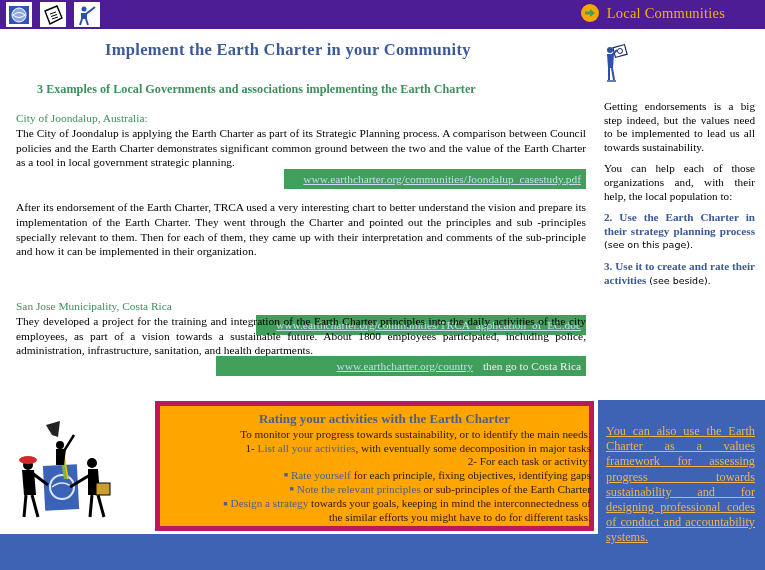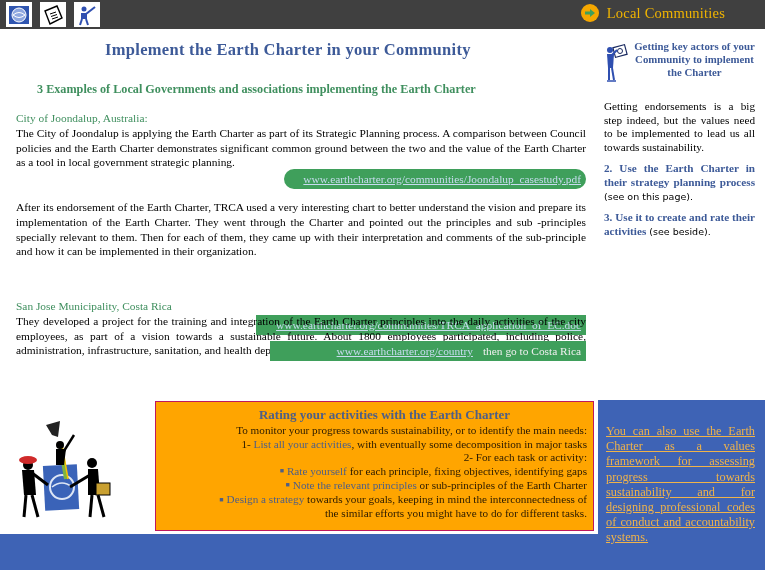--- a/index.html
+++ b/index.html
@@ -1,20 +1,20 @@
 <!DOCTYPE html>
 <html><head>
   <meta charset="utf-8">
   <style>
     * { box-sizing: border-box; margin: 0; padding: 0; }
     html, body { width: 765px; height: 570px; overflow: hidden; background: #ffffff; }
     body { position: relative; font-family: "Liberation Serif", "DejaVu Serif", serif; color: #000; }
 
     
-    .topbar { position: absolute; left: 0; top: 0; width: 765px; height: 29px; background: #404040; }
+    .topbar { position: absolute; left: 0; top: 0; width: 765px; height: 29px; background: #4c1d95; }
     .topicon { position: absolute; top: 2px; width: 26px; height: 25px; background: #fff; display: flex; align-items: center; justify-content: center; }
     .topicon svg { width: 22px; height: 22px; }
     .ti1 { left: 6px; } .ti2 { left: 40px; } .ti3 { left: 74px; }
     .section-nav { position: absolute; right: 40px; top: 4px; display: flex; align-items: center; gap: 8px; cursor: pointer; }
     .nav-arrow { width: 18px; height: 18px; border-radius: 50%; background: #f5a700; display: flex; align-items: center; justify-content: center; }
     .nav-label { color: #f0b400; font-size: 14.5px; font-weight: normal; letter-spacing: 0.2px; }
 
     
     .main-title { position: absolute; left: 105px; top: 40px; width: 420px; font-size: 16.5px; font-weight: bold; color: #3d5a98; letter-spacing: 0.3px; }
     .sub-title { position: absolute; left: 37px; top: 82px; width: 560px; font-size: 12.2px; font-weight: bold; color: #3f8f5e; }
@@ -42,21 +42,21 @@
 
     
     .bottom-band { position: absolute; left: 0; top: 534px; width: 765px; height: 36px; background: #3e63b5; }
     .right-blue { position: absolute; left: 598px; top: 400px; width: 167px; height: 170px; background: #3e63b5; }
     .right-blue-text { position: absolute; left: 606px; top: 424px; width: 149px; color: #f0b34a; font-size: 12.3px; line-height: 15.2px; text-align: justify; text-decoration: underline; }
 
     
     .illus { position: absolute; left: 8px; top: 415px; width: 105px; height: 110px; }
 
     
-    .rating-box { position: absolute; left: 155px; top: 401px; width: 439px; height: 130px; background: #ffa500; border: 1px solid #be185d; }
+    .rating-box { position: absolute; left: 155px; top: 401px; width: 439px; height: 130px; background: #ffa500; border: 5px solid #be185d; }
     .rating-title { position: absolute; left: 0; top: 5px; width: 100%; text-align: center; padding-left: 20px; font-size: 13px; font-weight: bold; color: #4e5f86; }
     .rating-lines { position: absolute; left: 6px; top: 22px; width: 425px; font-size: 11.2px; line-height: 13.5px; color: #2a1a00; text-align: right; }
     .rating-lines .hl { color: #4e5f86; }
     .bul { padding-left: 12px; }
     .bul .dot { color: #4e5f86; font-size: 7px; vertical-align: middle; margin-right: 3px; }
     .bul-cont { padding-left: 22px; }
   </style>
 </head>
 <body>
 
@@ -94,56 +94,56 @@
     <span class="nav-label">Local Communities</span>
   </div>
 </div>
 
 <div class="main-title">Implement the Earth Charter in your Community</div>
 <div class="sub-title">3 Examples of Local Governments and associations implementing  the Earth Charter</div>
 
 <div class="case case1">
   <div class="case-title">City of Joondalup, Australia:</div>
   <div class="case-body">The City of Joondalup is applying the Earth Charter as part of its Strategic Planning process. A comparison between Council policies and the Earth Charter demonstrates significant common ground between the two and the value of the Earth Charter as a tool in local government strategic planning.</div>
-  <div class="link-bar" style="top:58px; width:302px;border-radius:10px;">
+  <div class="link-bar" style="top:58px; width:302px;">
     <a href="#">www.earthcharter.org/communities/Joondalup_casestudy.pdf</a>
   </div>
 </div>
 
 <div class="case case2">
   <div class="case-body">After its endorsement of the Earth Charter, TRCA used a very interesting chart to better understand the vision and prepare its implementation of the Earth Charter. They went through the Charter and pointed out the principles and sub -principles specially relevant to them. Then for each of them, they came up with their interpretation and comments of the sub-principle and  how it can be implemented in their organization.</div>
   <div class="link-bar" style="top:72px; width:330px;margin-top:43px;">
     <a href="#">www.earthcharter.org/communities/TRCA_application_of_EC.doc</a>
   </div>
 </div>
 
 <div class="case case3">
   <div class="case-title">San Jose Municipality, Costa Rica</div>
   <div class="case-body">They developed a project for the training and integration of the Earth Charter principles into the daily activities of the city employees, as part of a vision towards a sustainable future. About 1800 employees participated, including police, administration, infrastructure, sanitation, and health departments.</div>
-  <div class="link-bar" style="top:42px; width:316px;">
+  <div class="link-bar" style="top:57px; width:370px;">
     <a href="#">www.earthcharter.org/country</a>
     <span class="tail">then go to  Costa Rica</span>
   </div>
 </div>
 
 <div class="right-col">
   <div class="actors-header">
     <svg class="actors-fig" viewBox="0 0 26 42">
       <rect x="10" y="4" width="12" height="10" fill="#fff" stroke="#1a2a60" stroke-width="1.2" transform="rotate(-15 16 9)"></rect>
       <circle cx="16" cy="9" r="2.5" fill="none" stroke="#1a2a60" stroke-width="1"></circle>
       <circle cx="6" cy="8" r="3" fill="#2f4fb0"></circle>
       <path d="M3 12 L10 12 L9 26 L4 26 Z" fill="#2f4fb0"></path>
       <line x1="8" y1="13" x2="13" y2="8" stroke="#2f4fb0" stroke-width="2"></line>
       <line x1="5" y1="26" x2="5" y2="38" stroke="#2f4fb0" stroke-width="2"></line>
       <line x1="8" y1="26" x2="10" y2="38" stroke="#2f4fb0" stroke-width="2"></line>
       <line x1="3" y1="39" x2="12" y2="39" stroke="#2f4fb0" stroke-width="1.5"></line>
     </svg>
-    <div class="actors-title">Getting key actors of your Community to implement the Charter</div>
   </div>
   <p class="rp first">Getting endorsements is a big step indeed, but the values need to be implemented to lead us all towards sustainability.</p>
+  <p class="rp">You can help each of those organizations and, with their help, the local population to:</p>
   <p class="rp"><span class="step">2. Use the Earth Charter in their strategy planning process</span><span class="hint"> (see on this page).</span></p>
   <p class="rp"><span class="step">3. Use it to create and rate their activities</span><span class="hint"> (see beside).</span></p>
 </div>
 
 <div class="bottom-band"></div>
 <div class="right-blue"></div>
 <div class="right-blue-text">You can also use the Earth Charter as a values framework for assessing progress towards sustainability and for designing professional codes of conduct and accountability systems.</div>
 
 <svg class="illus" viewBox="0 0 105 110">
   <rect x="36" y="50" width="34" height="45" fill="#3a63b8" transform="rotate(-3 53 72)"></rect>

